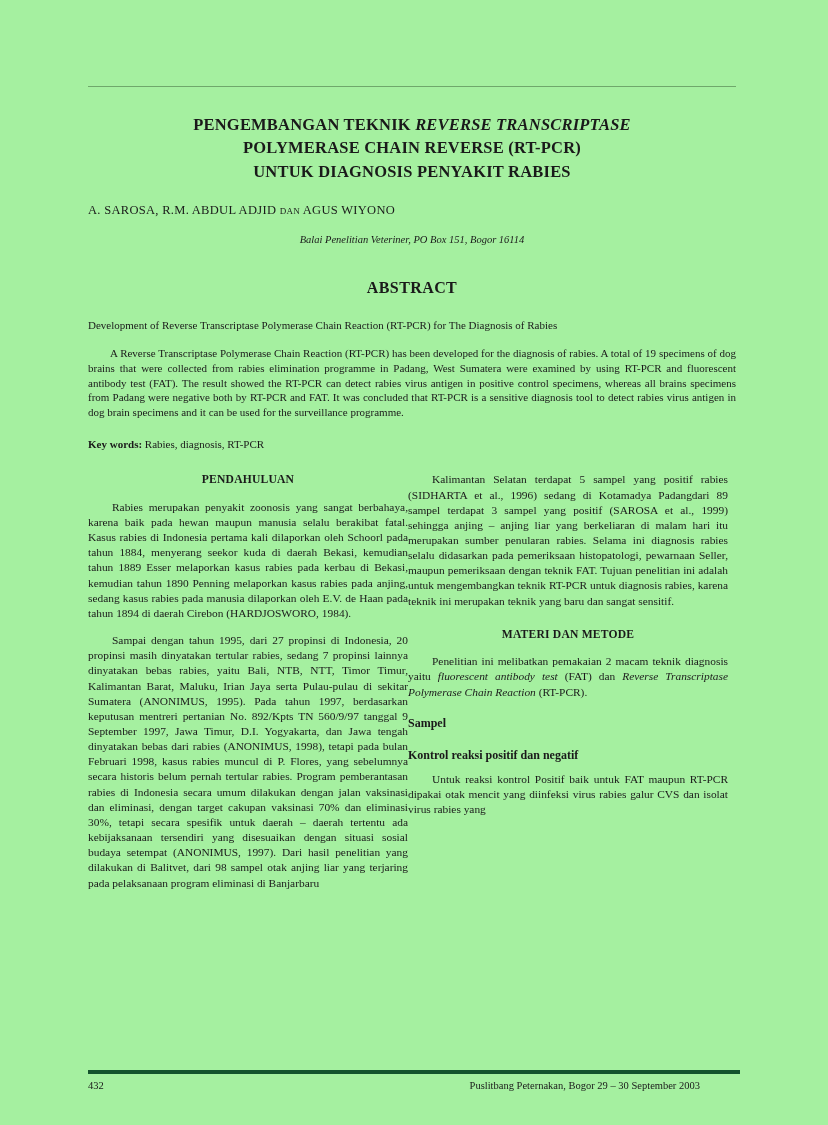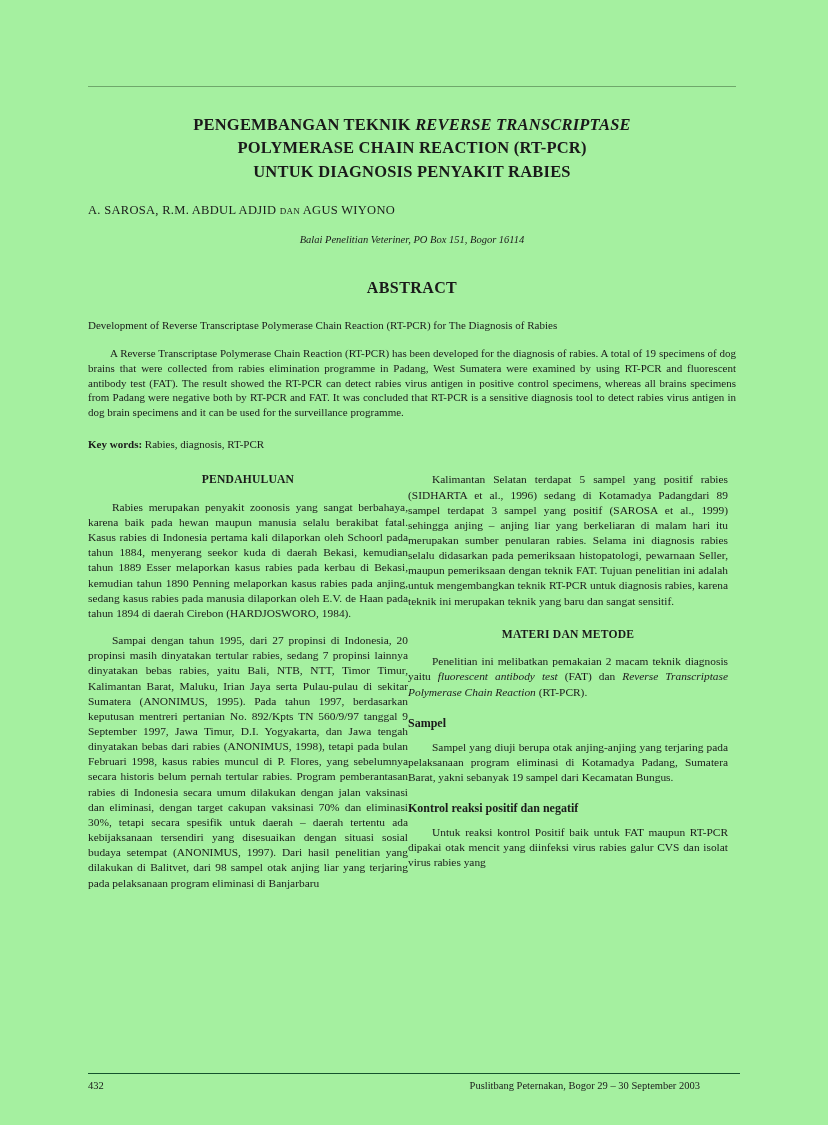--- a/index.html
+++ b/index.html
@@ -111,21 +111,21 @@
     margin-top: 12px;
   }
   .ital {
     font-style: italic;
   }
   .footer {
     position: absolute;
     left: 88px;
     right: 88px;
     bottom: 34px;
-    border-top: 1px solid #14532d;
+    border-top: 4px solid #14532d;
     padding-top: 6px;
     display: flex;
     justify-content: space-between;
     font-size: 10.5px;
   }
   .footer .pg {
     font-size: 10.5px;
   }
   .footer .ftxt {
     padding-right: 40px;
@@ -133,21 +133,21 @@
 </style>
 </head>
 <body>
 
 <div class="page">
 
   <div class="rule-top"></div>
 
   <div class="title">
     <div><span>PENGEMBANGAN TEKNIK </span><span class="ital">REVERSE TRANSCRIPTASE</span></div>
-    <div>POLYMERASE CHAIN REACTION (RT-PCR)</div>
+    <div>POLYMERASE CHAIN REVERSE (RT-PCR)</div>
     <div>UNTUK DIAGNOSIS PENYAKIT RABIES</div>
   </div>
 
   <div class="authors sc">A. SAROSA, R.M. ABDUL ADJID dan AGUS WIYONO</div>
 
   <div class="affil">Balai Penelitian Veteriner, PO Box 151, Bogor 16114</div>
 
   <div class="abstract-head">ABSTRACT</div>
 
   <div class="eng-title">Development of Reverse Transcriptase Polymerase Chain Reaction (RT-PCR) for The Diagnosis of Rabies</div>
@@ -168,21 +168,20 @@
     </div>
 
     <div class="col">
       <p class="para">Kalimantan Selatan terdapat 5 sampel yang positif rabies (SIDHARTA et al., 1996) sedang di Kotamadya Padangdari 89 sampel terdapat 3 sampel yang positif (SAROSA et al., 1999) sehingga anjing – anjing liar yang berkeliaran di malam hari itu merupakan sumber penularan rabies. Selama ini diagnosis rabies selalu didasarkan pada pemeriksaan histopatologi, pewarnaan Seller, maupun pemeriksaan dengan teknik FAT. Tujuan penelitian ini adalah untuk mengembangkan teknik RT-PCR untuk diagnosis rabies, karena teknik ini merupakan teknik yang baru dan sangat sensitif.</p>
 
       <div class="sec-head spaced">MATERI DAN METODE</div>
 
       <p class="para"><span>Penelitian ini melibatkan pemakaian 2 macam teknik diagnosis yaitu </span><span class="ital">fluorescent antibody test</span><span> (FAT) dan </span><span class="ital">Reverse Transcriptase Polymerase Chain Reaction</span><span> (RT-PCR).</span></p>
 
       <div class="sub-head">Sampel</div>
-      <p class="para">Sampel yang diuji berupa otak anjing-anjing yang terjaring pada pelaksanaan program eliminasi di Kotamadya Padang, Sumatera Barat, yakni sebanyak 19 sampel dari Kecamatan Bungus.</p>
 
       <div class="sub-head">Kontrol reaksi positif dan negatif</div>
       <p class="para">Untuk reaksi kontrol Positif baik untuk FAT maupun RT-PCR dipakai otak mencit yang diinfeksi virus rabies galur CVS dan isolat virus rabies yang</p>
     </div>
 
   </div>
 
   <div class="footer">
     <div class="pg">432</div>
     <div class="ftxt">Puslitbang Peternakan, Bogor 29 – 30 September 2003</div>

